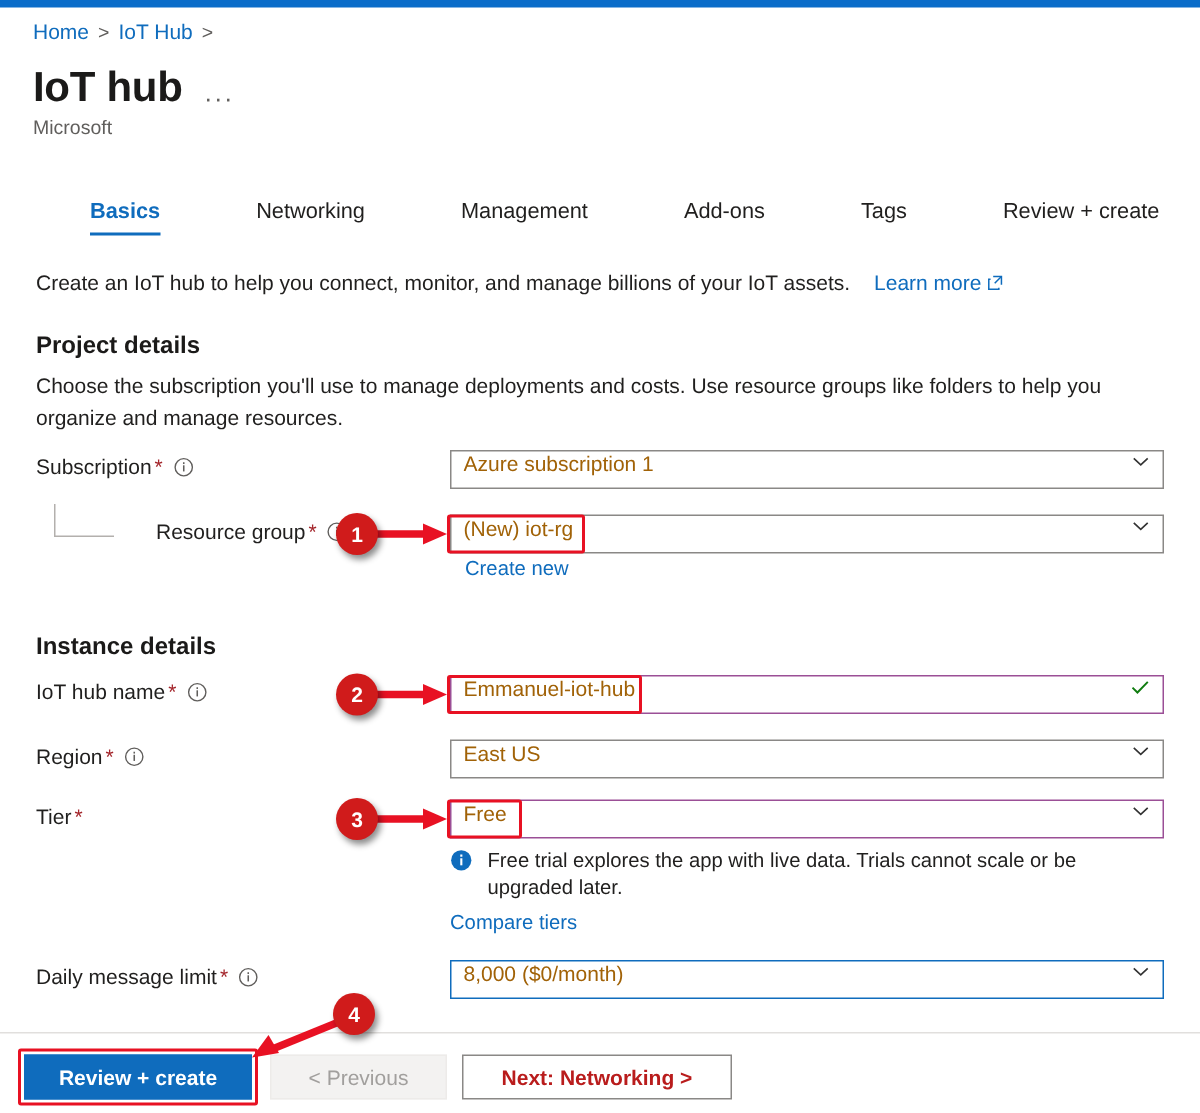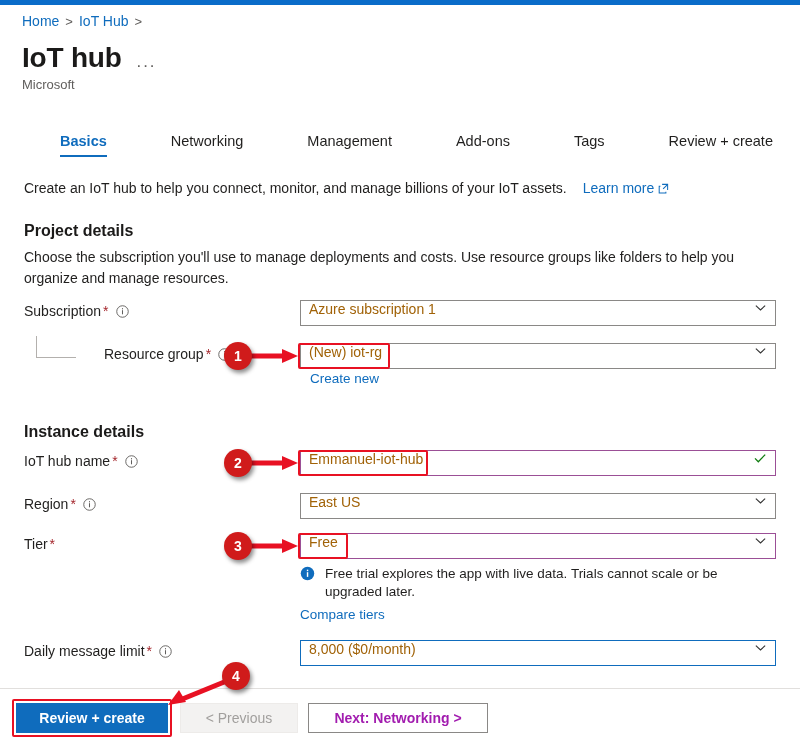--- a/index.html
+++ b/index.html
@@ -68,21 +68,21 @@
   .info-banner .ib-txt { display:block; margin-left:25px; }
 
   
   .divider { position:absolute; left:0; width:800px; height:1px; background:#e1dfdd; }
 
   
   .btn { position:absolute; height:30px; font-size:14px; font-family:"Liberation Sans", sans-serif;
          display:flex; align-items:center; justify-content:center; cursor:pointer; white-space:nowrap; }
   .btn-primary { background:#0f6cbd; color:#fff; border:1px solid #0f6cbd; font-weight:700; }
   .btn-disabled { background:#f3f2f1; color:#a19f9d; border:1px solid #edebe9; font-weight:400; cursor:default; }
-  .btn-default { background:#fff; color:#a21caf; border:1px solid #8a8886; font-weight:700; }
+  .btn-default { background:#fff; color:#b91c1c; border:1px solid #8a8886; font-weight:700; }
 
   
   .hl { position:absolute; border:2px solid #e81123; border-radius:2px; pointer-events:none; }
   .badge { position:absolute; width:28px; height:28px; border-radius:50%; background:#d01b1b;
            color:#fff; font-size:14px; font-weight:700; display:flex; align-items:center; justify-content:center;
            box-shadow:2px 3px 4px rgba(0,0,0,0.45); z-index:6; }
   .arrow-svg { position:absolute; z-index:5; pointer-events:none; }
 </style>
 </head>
 <body>

